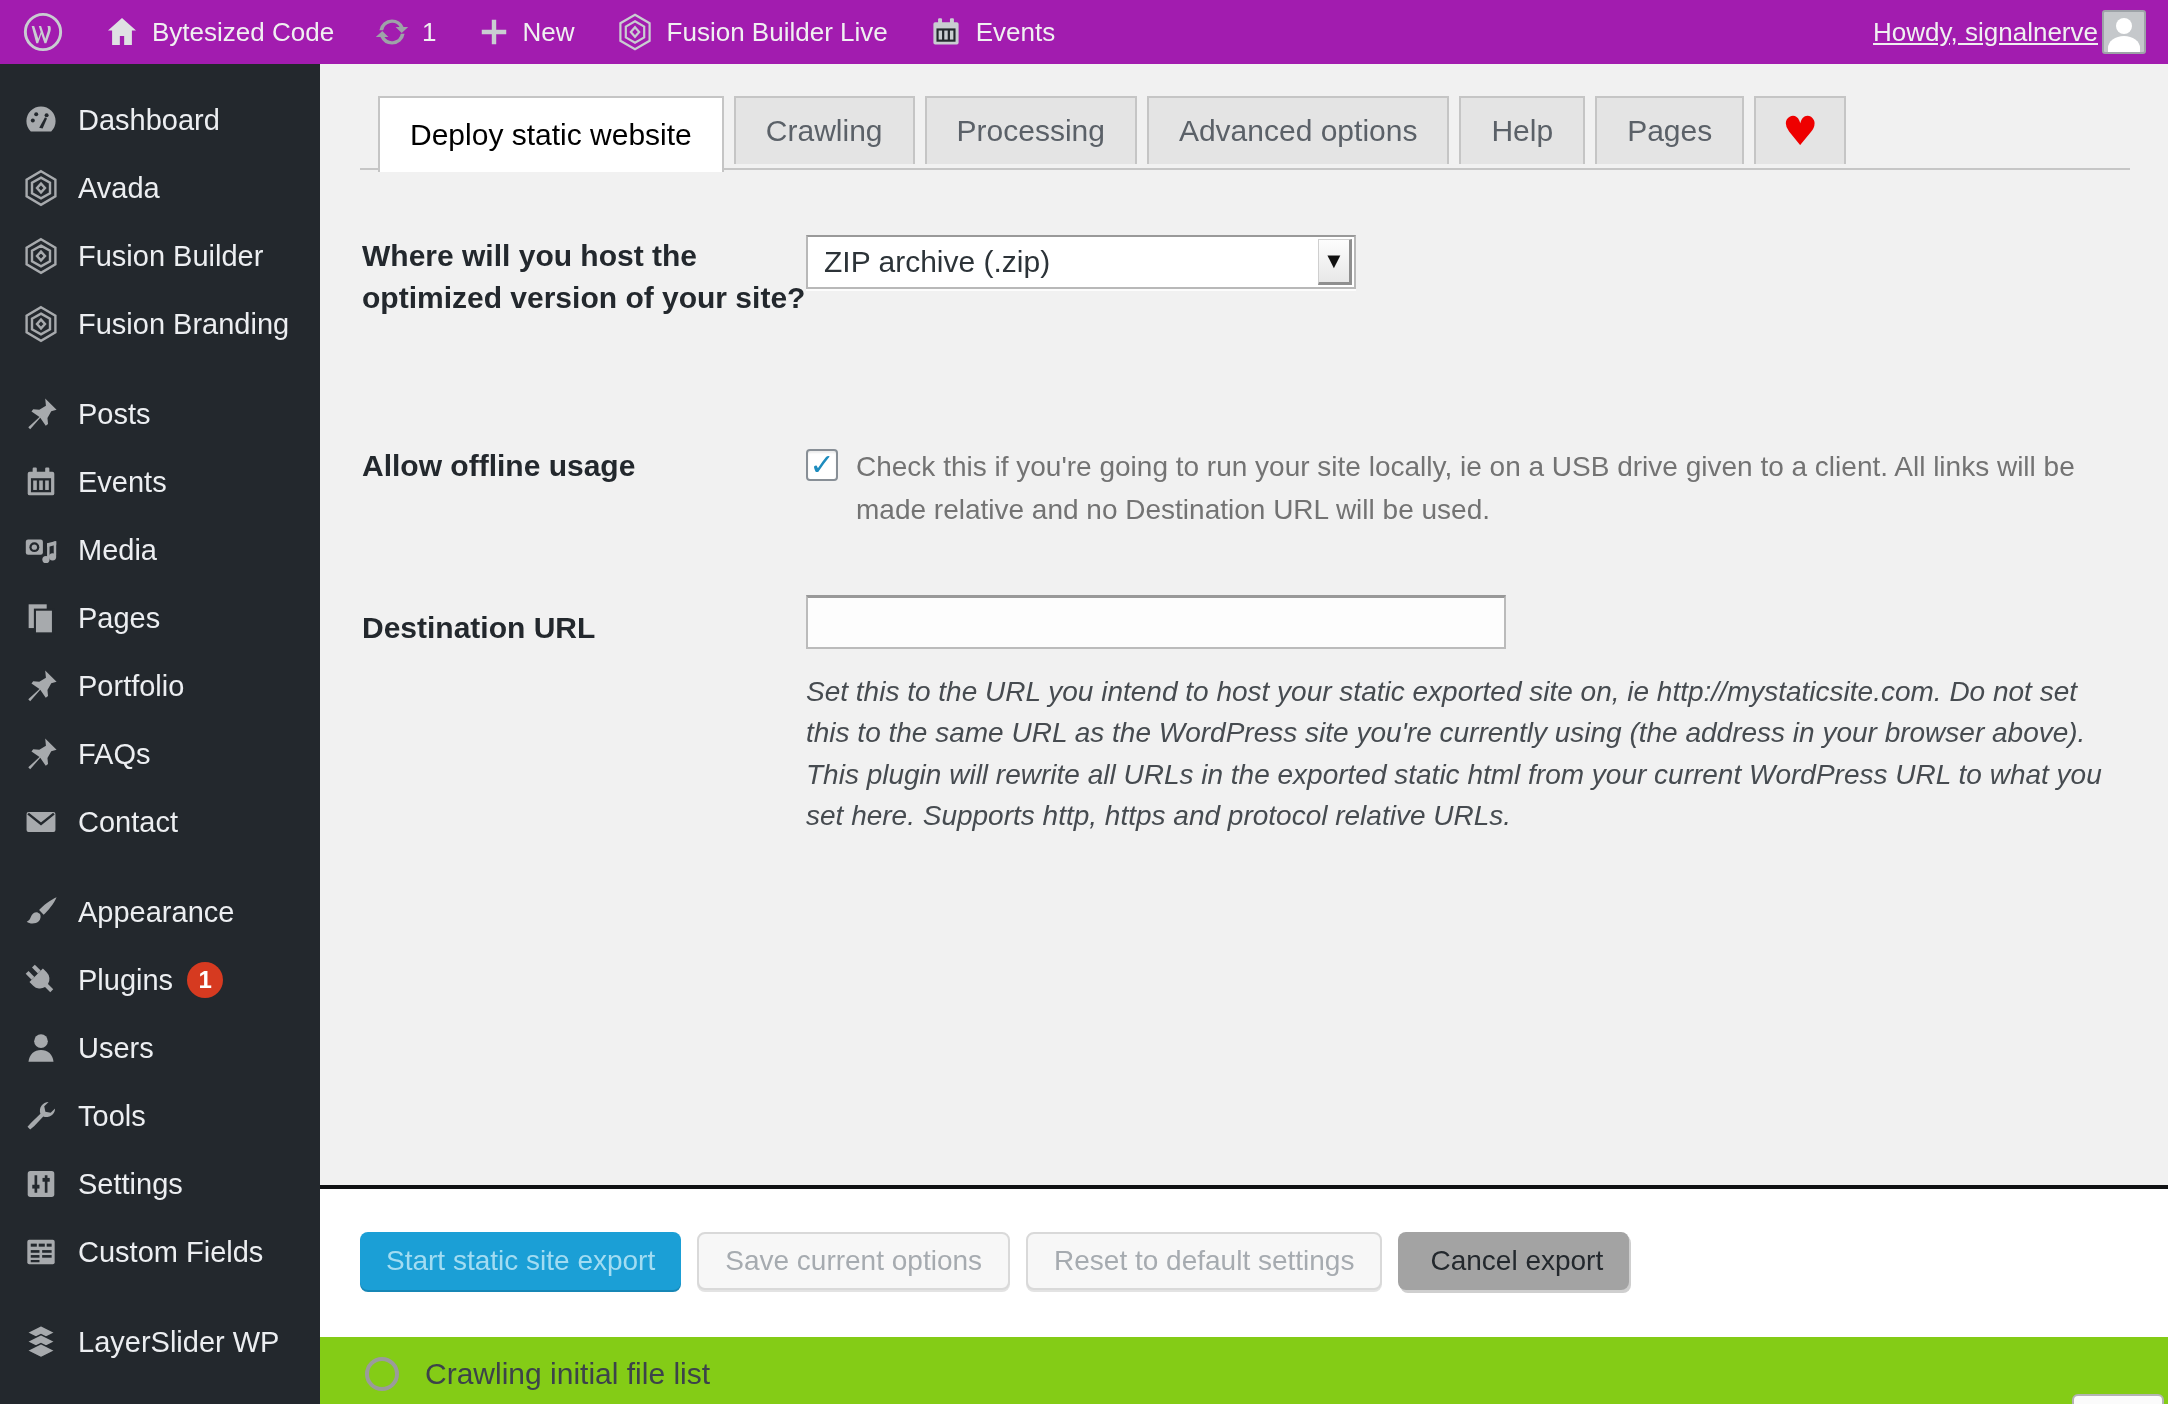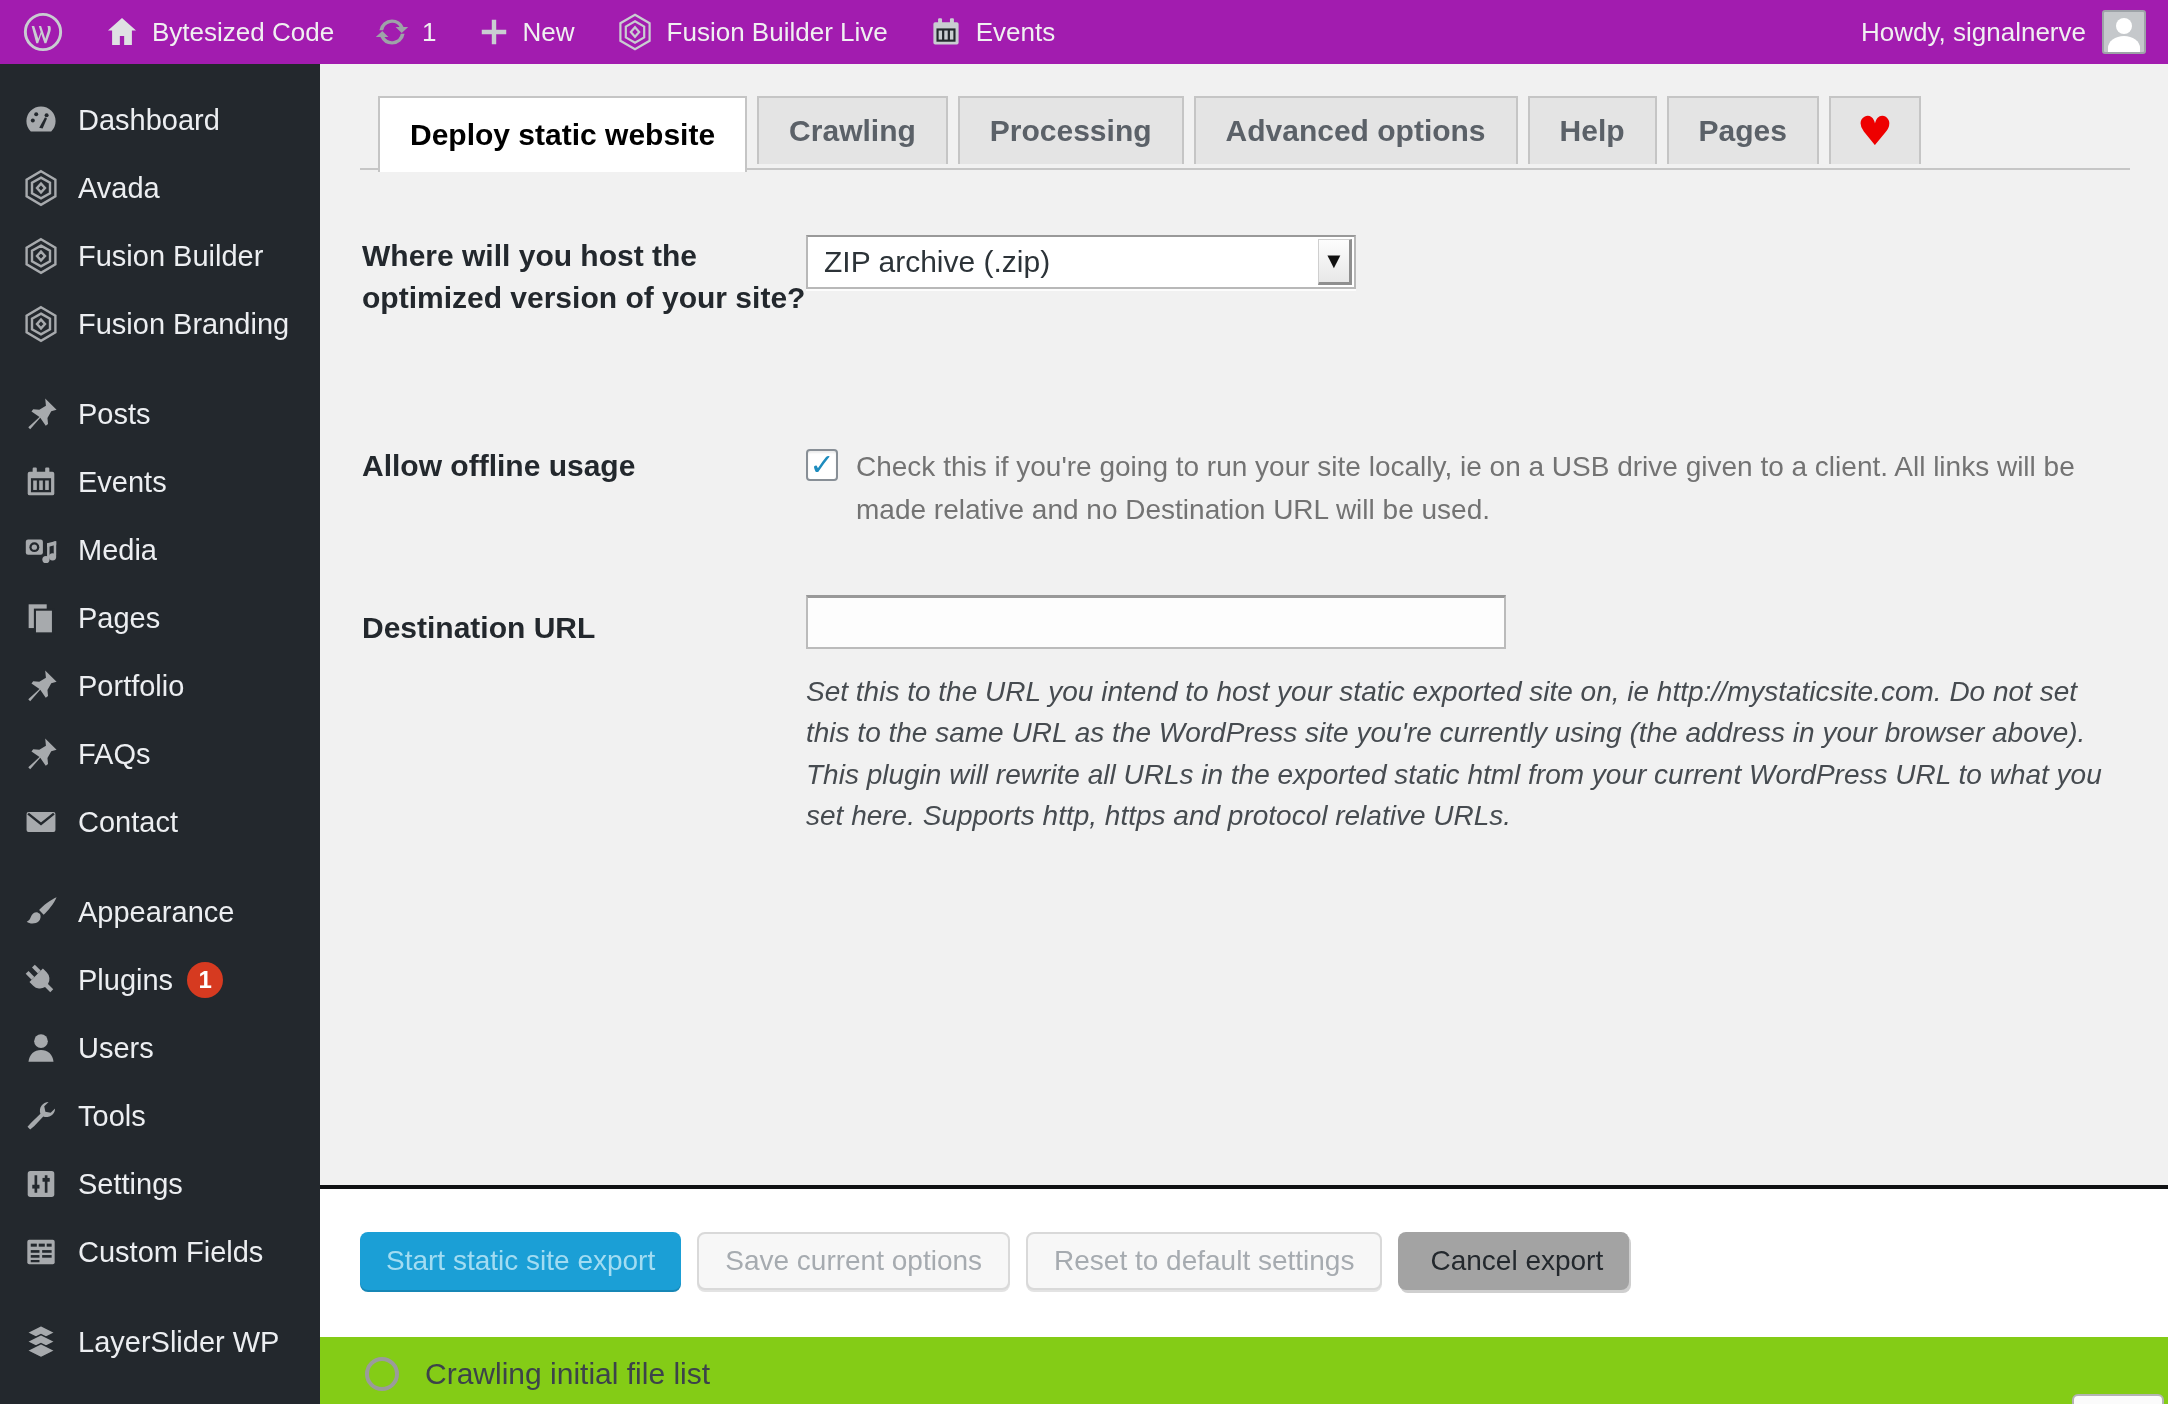--- a/index.html
+++ b/index.html
@@ -13,21 +13,21 @@
   
   .admin-bar {
     position:absolute; left:0; top:0; width:2168px; height:64px;
     background:#a21caf; color:#f0f0f1; display:flex; align-items:center;
     padding:0 22px; font-size:26px;
   }
   .ab-group { display:flex; align-items:center; gap:40px; }
   .ab-item { display:flex; align-items:center; gap:12px; cursor:pointer; white-space:nowrap; }
   .ab-item svg { display:block; }
   .ab-spacer { flex:1; }
-  .ab-right { display:flex; align-items:center; gap:16px; }
+  .ab-right { display:flex; align-items:center; gap:4px;text-decoration:underline; }
   .avatar {
     width:44px; height:44px; background:#c5c8cb; border-radius:3px;
     position:relative; overflow:hidden; border:2px solid #9ea3a8;
   }
   .avatar::before { 
     content:""; position:absolute; left:12px; top:6px; width:16px; height:16px;
     border-radius:50%; background:#fff;
   }
   .avatar::after { 
     content:""; position:absolute; left:4px; top:24px; width:32px; height:24px;
@@ -60,21 +60,21 @@
 
   
   .tabbar {
     position:absolute; left:40px; top:32px; width:1770px; height:74px;
     display:flex; align-items:flex-start; gap:10px; padding-left:18px;
     border-bottom:2px solid #c6c6c6;
   }
   .tab {
     height:68px; background:#e4e4e4; border:2px solid #c5c5c5; border-bottom:none;
     display:flex; align-items:center; padding:0 30px;
-    font-size:30px; font-weight:bold; color:#5b6168; cursor:pointer; white-space:nowrap;
+    font-size:30px; font-weight:normal; color:#5b6168; cursor:pointer; white-space:nowrap;
   }
   .tab.active {
     background:#fff; color:#000; height:76px; margin-bottom:-2px; position:relative; z-index:2;
     border-color:#c5c5c5;
   }
   .tab.heart-tab { padding:0 26px; }
   .heart-glyph { font-family:"DejaVu Sans",sans-serif; color:#ee0000; font-size:40px; line-height:1; }
 
   
   .form-row { position:absolute; left:42px; width:1766px; display:flex; }

